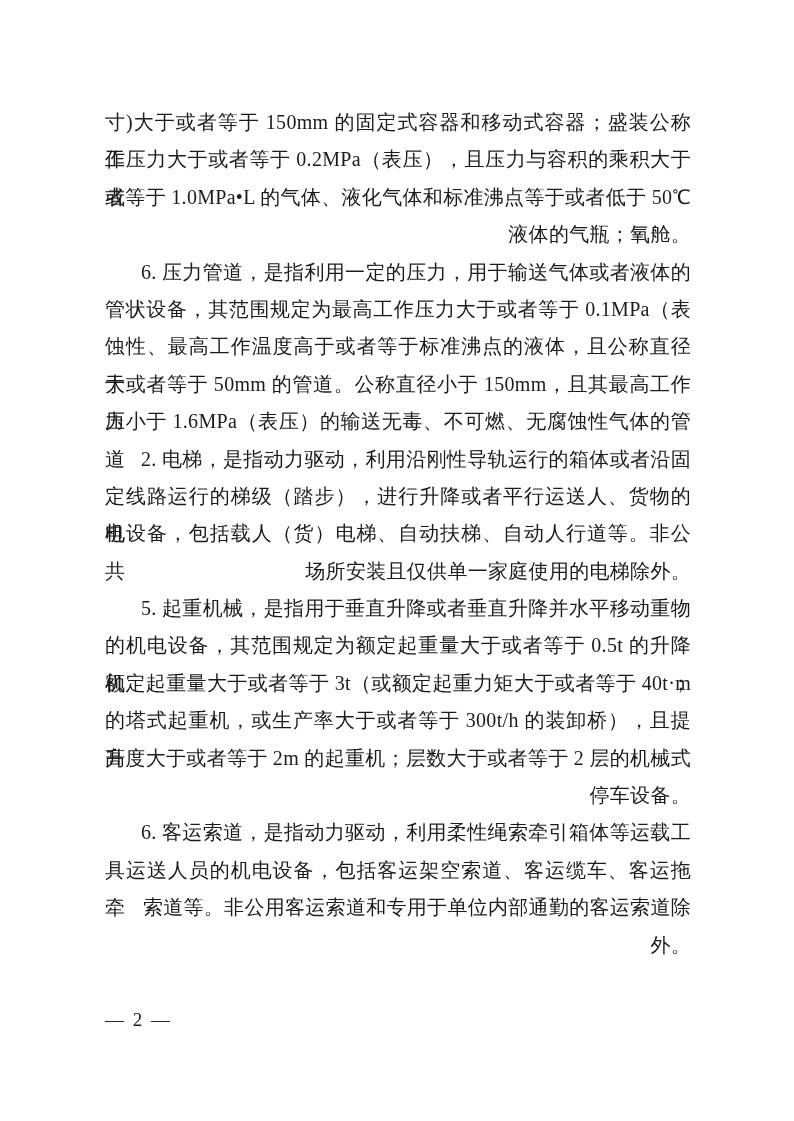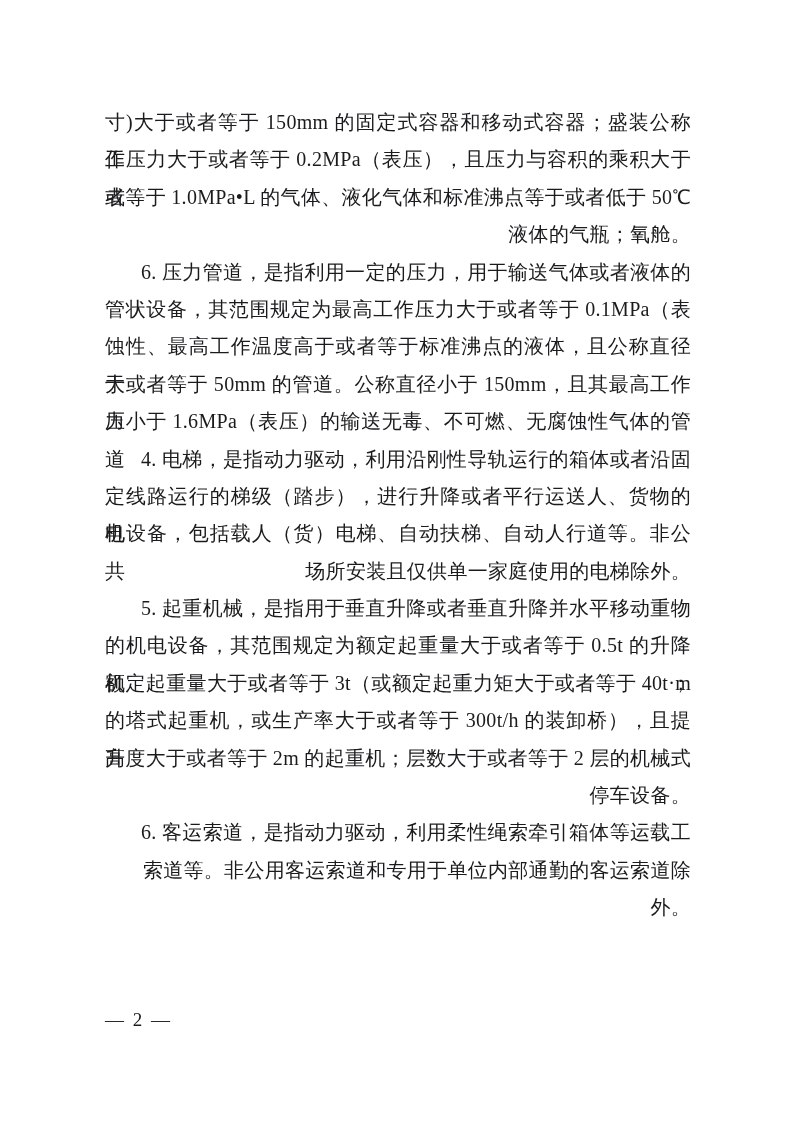--- a/index.html
+++ b/index.html
@@ -63,32 +63,33 @@
         <div class="line">液体的气瓶；氧舱。</div>
       </div>
       <div class="para">
         <div class="line just ind">6. 压力管道，是指利用一定的压力，用于输送气体或者液体的</div>
         <div class="line just">管状设备，其范围规定为最高工作压力大于或者等于 0.1MPa（表</div>
         <div class="line just">蚀性、最高工作温度高于或者等于标准沸点的液体，且公称直径大</div>
         <div class="line just">于或者等于 50mm 的管道。公称直径小于 150mm，且其最高工作压</div>
         <div class="line just">力小于 1.6MPa（表压）的输送无毒、不可燃、无腐蚀性气体的管道</div>
       </div>
       <div class="para">
-        <div class="line just ind">4. 电梯，是指动力驱动，利用沿刚性导轨运行的箱体或者沿固</div>
+        <div class="line just ind">2. 电梯，是指动力驱动，利用沿刚性导轨运行的箱体或者沿固</div>
         <div class="line just">定线路运行的梯级（踏步），进行升降或者平行运送人、货物的机</div>
         <div class="line just">电设备，包括载人（货）电梯、自动扶梯、自动人行道等。非公共</div>
         <div class="line">场所安装且仅供单一家庭使用的电梯除外。</div>
       </div>
       <div class="para">
         <div class="line just ind">5. 起重机械，是指用于垂直升降或者垂直升降并水平移动重物</div>
         <div class="line just">的机电设备，其范围规定为额定起重量大于或者等于 0.5t 的升降机；</div>
         <div class="line just">额定起重量大于或者等于 3t（或额定起重力矩大于或者等于 40t·m</div>
         <div class="line just">的塔式起重机，或生产率大于或者等于 300t/h 的装卸桥），且提升</div>
         <div class="line just">高度大于或者等于 2m 的起重机；层数大于或者等于 2 层的机械式</div>
         <div class="line">停车设备。</div>
       </div>
       <div class="para">
         <div class="line just ind">6. 客运索道，是指动力驱动，利用柔性绳索牵引箱体等运载工</div>
+        <div class="line just">具运送人员的机电设备，包括客运架空索道、客运缆车、客运拖牵</div>
         <div class="line">索道等。非公用客运索道和专用于单位内部通勤的客运索道除外。</div>
       </div>
     </div>
   <div class="page-number">— 2 —</div>
 </div>
 
 </body></html>

